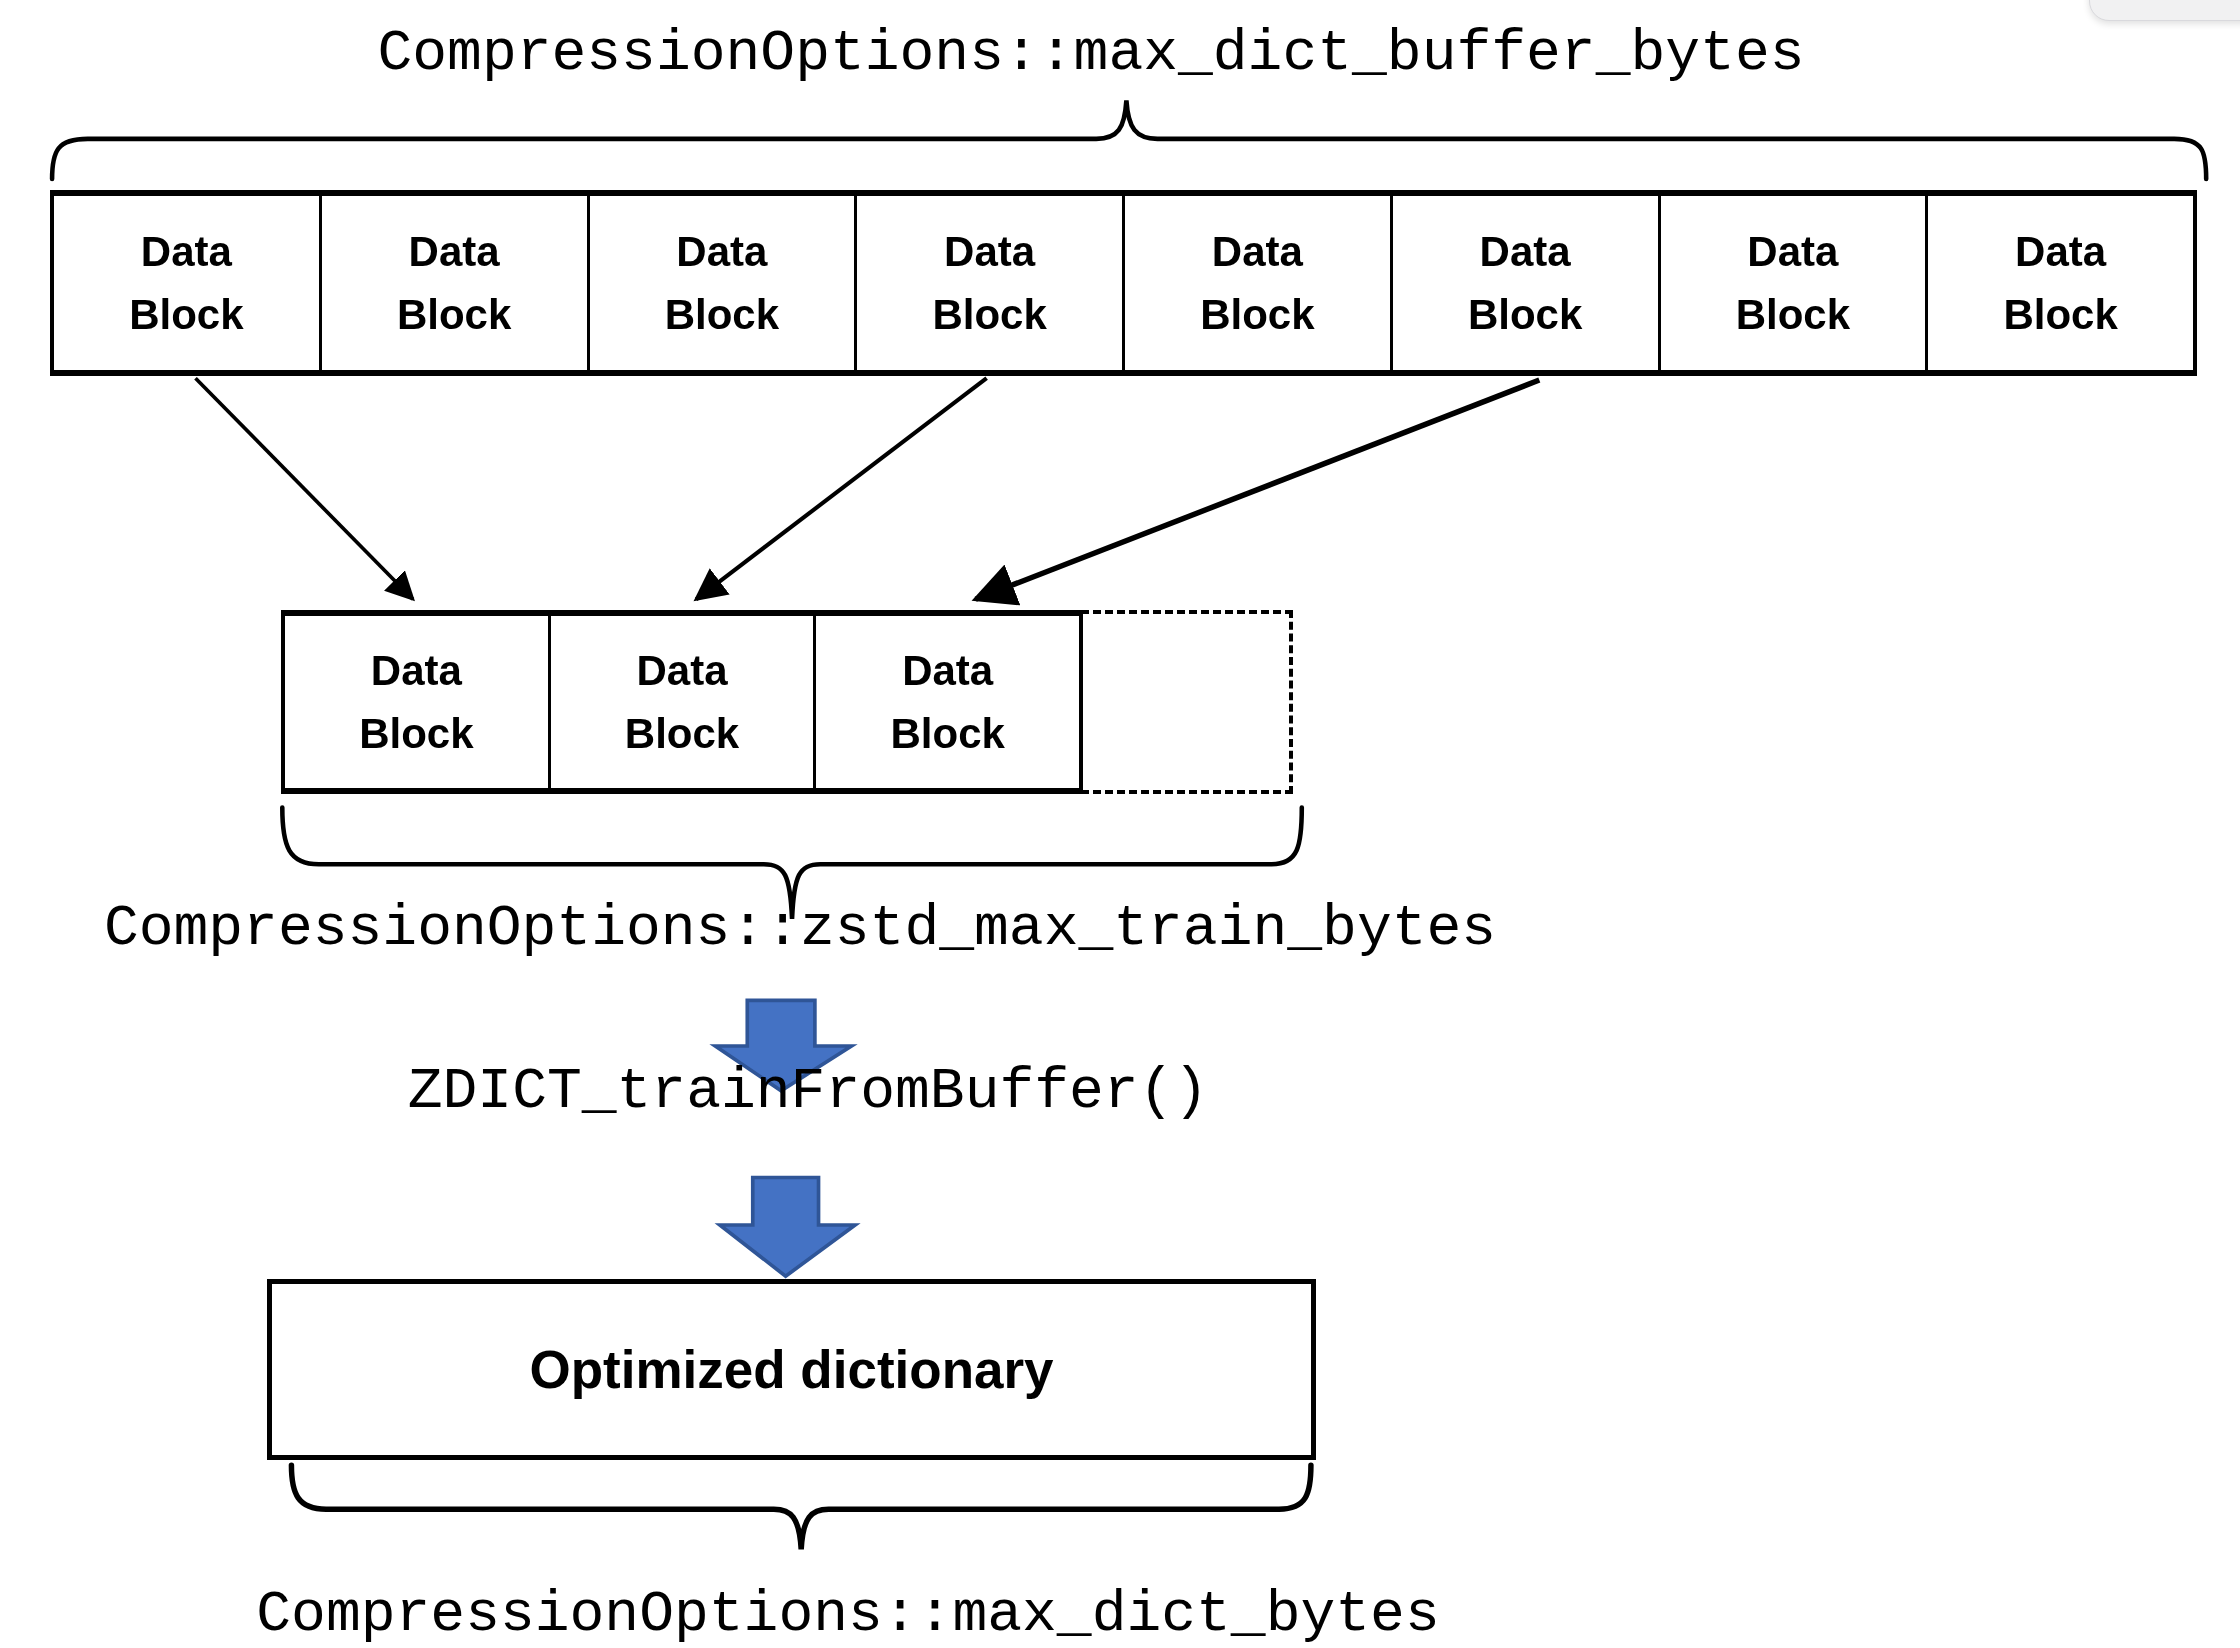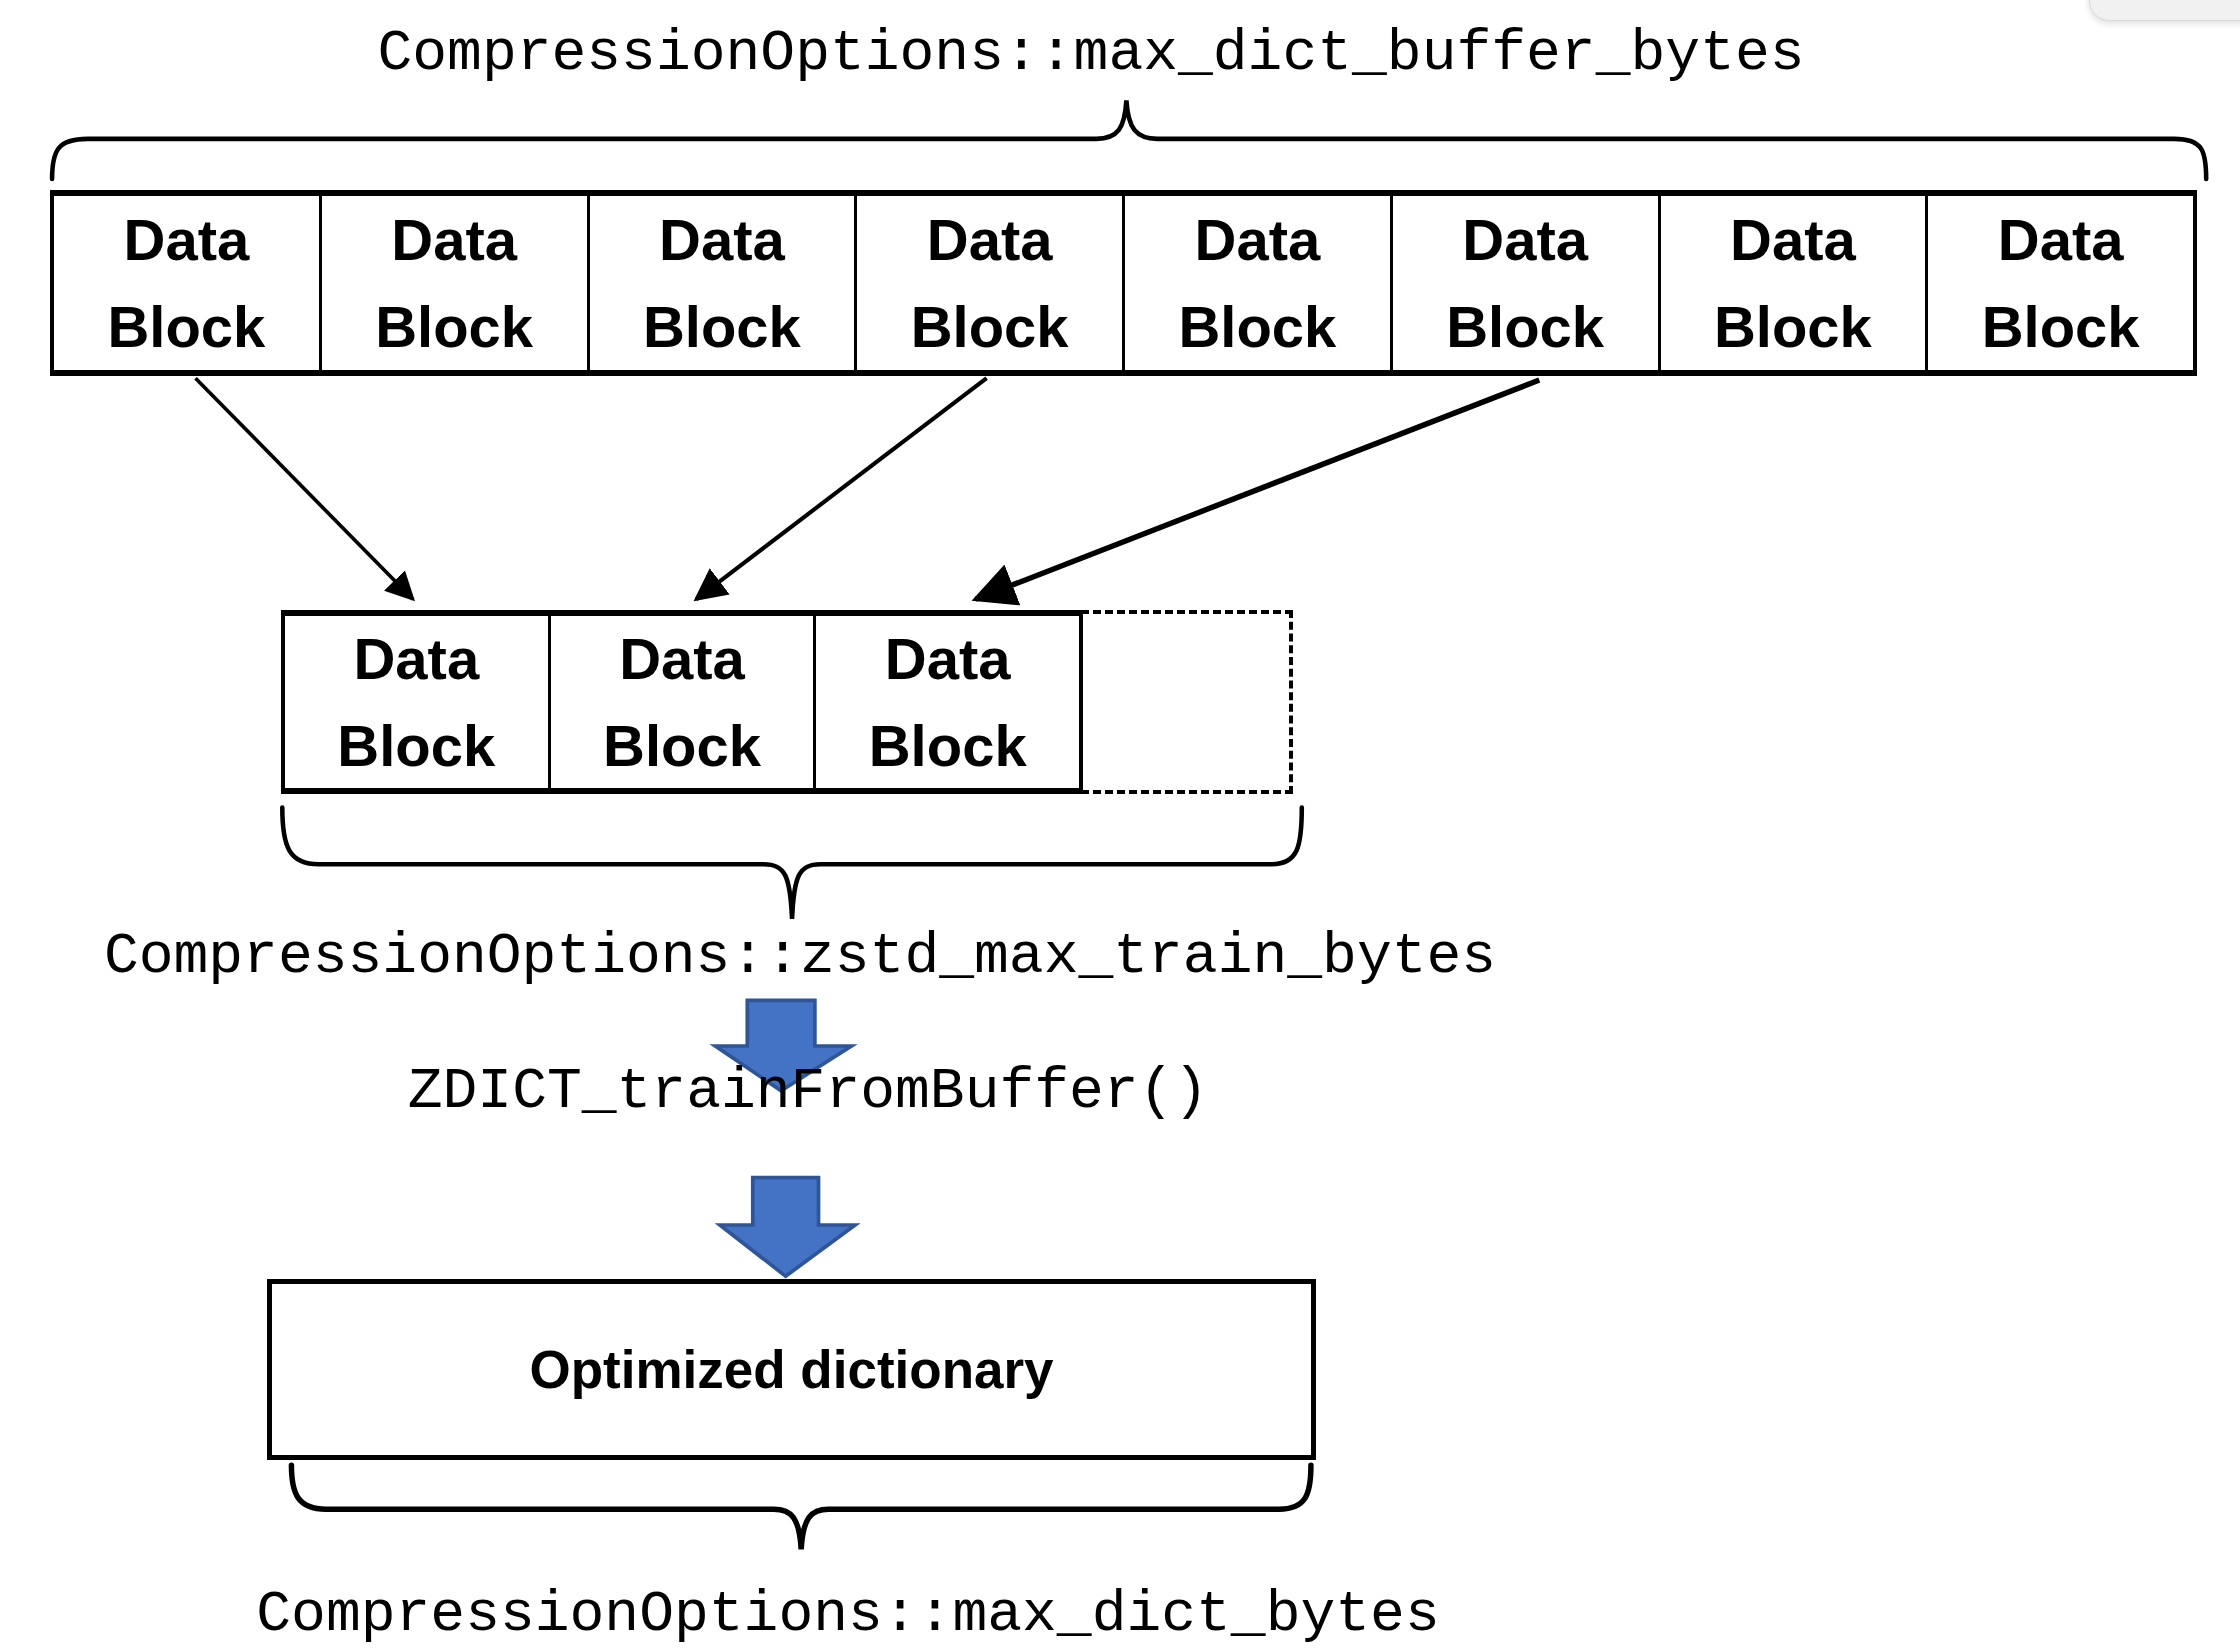--- a/index.html
+++ b/index.html
@@ -13,36 +13,36 @@
   
   .block-row{
     position:absolute;display:flex;background:#fff;
     border:4.6px solid #000;border-top-width:6.4px;border-bottom-width:6.4px;
     box-sizing:border-box;
   }
   .row-buffer{left:50px;top:190px;width:2147px;height:186px;}
   .row-train{left:281px;top:610px;width:802px;height:184px;}
   .cell{
     flex:1;display:flex;flex-direction:column;align-items:center;justify-content:center;
-    font-size:58px;line-height:1.5;font-weight:600;letter-spacing:0;
+    font-size:42px;line-height:1.5;font-weight:600;letter-spacing:0;
   }
   .cell + .cell{border-left:3.7px solid #000;}
   .cell-line{white-space:nowrap;}
   .dashed-slot{
     position:absolute;left:1081px;top:610px;width:212px;height:184px;
     box-sizing:border-box;border:4.6px dashed #000;border-left:none;background:transparent;
   }
 
   
   .mono-label{
     position:absolute;font-family:"Liberation Mono",monospace;font-size:58px;
     line-height:1.1;white-space:nowrap;transform:translateX(-50%);color:#000;
   }
   .lbl-buffer{left:1091px;top:22px;}
-  .lbl-train {left:800px; top:925px;}
+  .lbl-train {left:800px; top:897px;}
   .lbl-func  {left:808px; top:1060px;}
   .lbl-dict  {left:848px; top:1583px;}
 
   
   .dict-box{
     position:absolute;left:267px;top:1279px;width:1049px;height:181px;
     box-sizing:border-box;border:5.5px solid #000;background:#fff;
     display:flex;align-items:center;justify-content:center;
   }
   .dict-box .caption{font-size:53px;font-weight:700;letter-spacing:0;}

